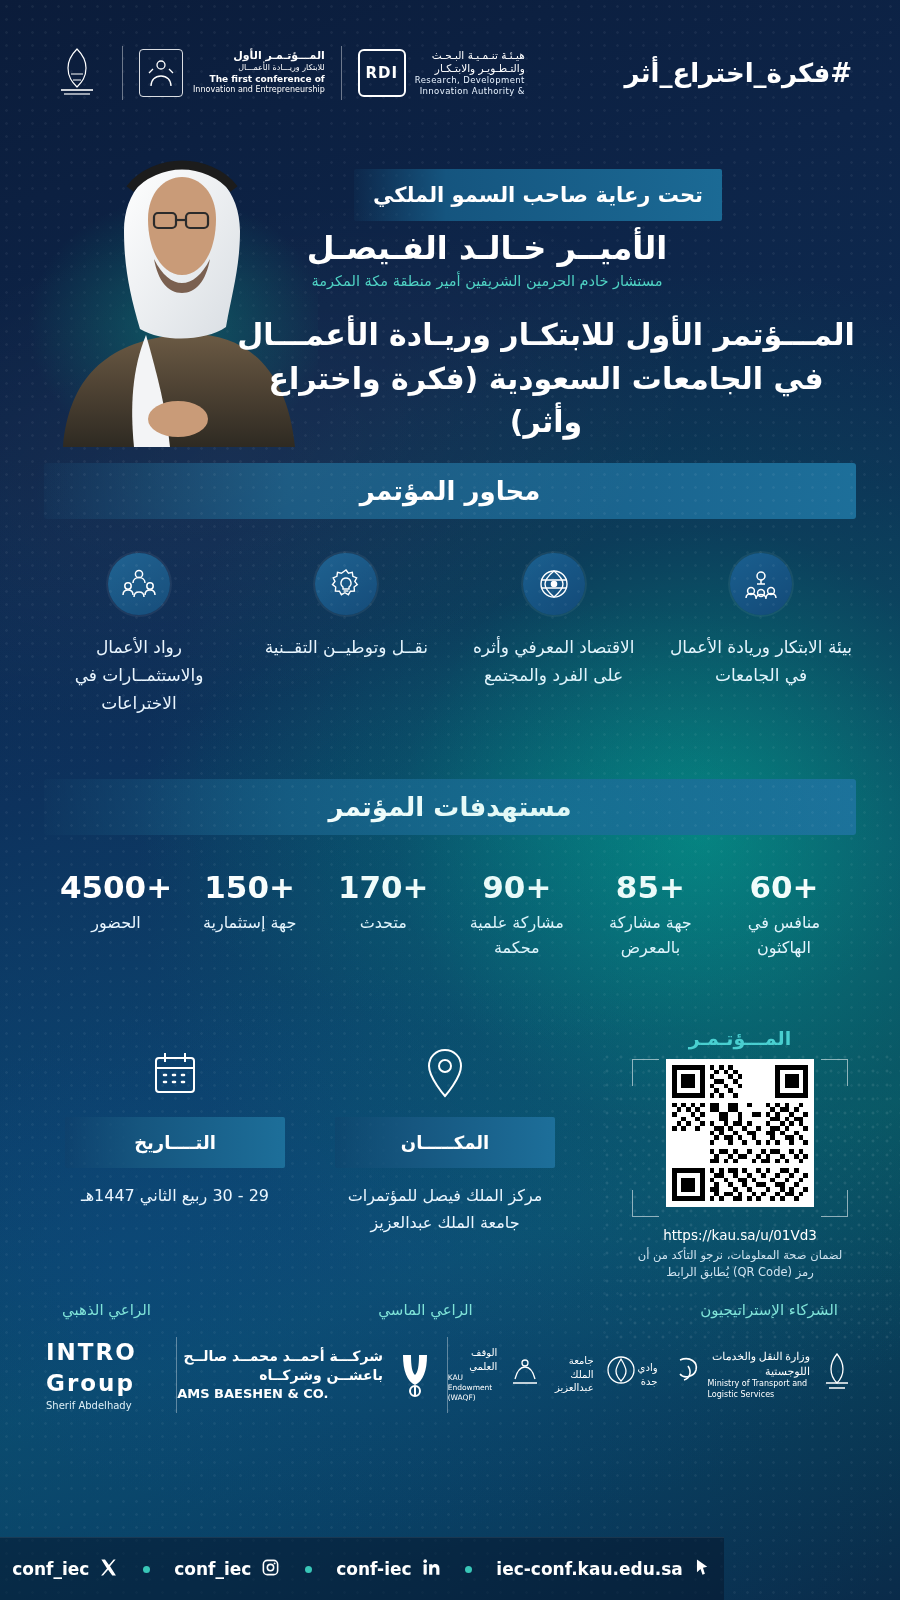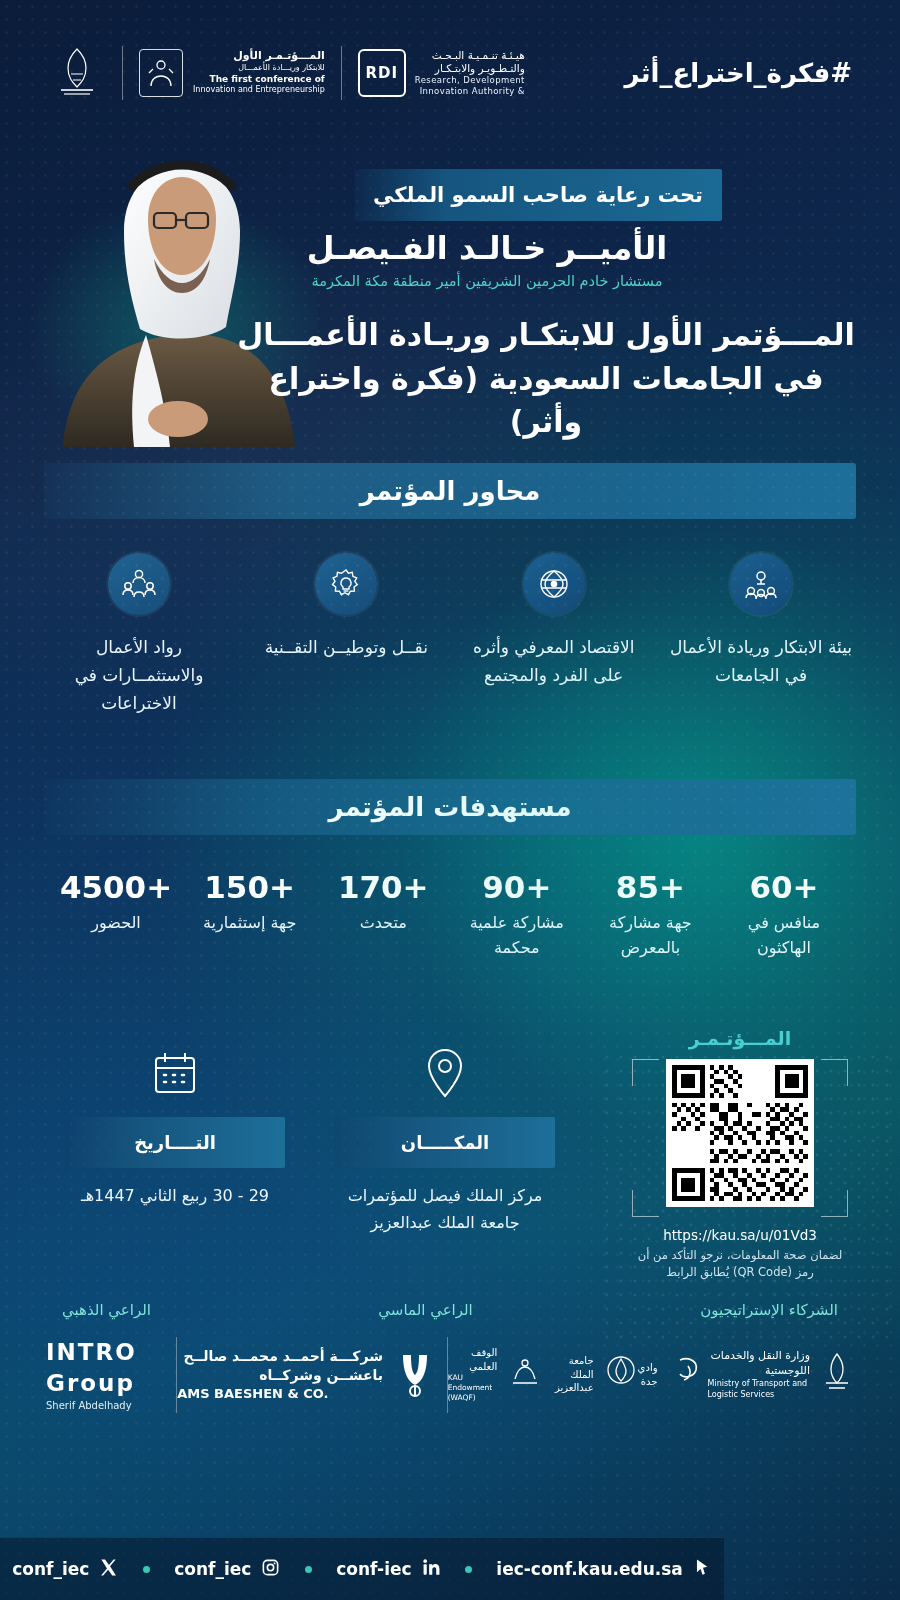--- a/index.html
+++ b/index.html
@@ -366,21 +366,21 @@
   .intro-logo .big {
     font-size: 23px; letter-spacing: 2px; font-weight: bold; direction: ltr;
   }
   .intro-logo .small {
     font-size: 10px; direction: ltr; color:#dff0f7;
   }
   .ams .ar { font-size: 14px; font-weight: bold; direction: rtl; }
   .ams .en { font-size: 13px; font-weight: bold; direction: ltr; }
   .waqf .ar { font-size: 10px; }
   .waqf .en { font-size: 7.5px; direction: ltr;}
-  .mot .ar { font-size: 11px; }
+  .mot .ar { font-size: 11px; font-family: Liberation Serif, serif; }
   .mot .en { font-size: 8px; direction: ltr; }
 
   
   .footer {
     position: absolute;
     left: 0; bottom: 0;
     width: 724px;
     height: 62px;
     background: rgba(6,22,44,0.55);
     display: flex;

